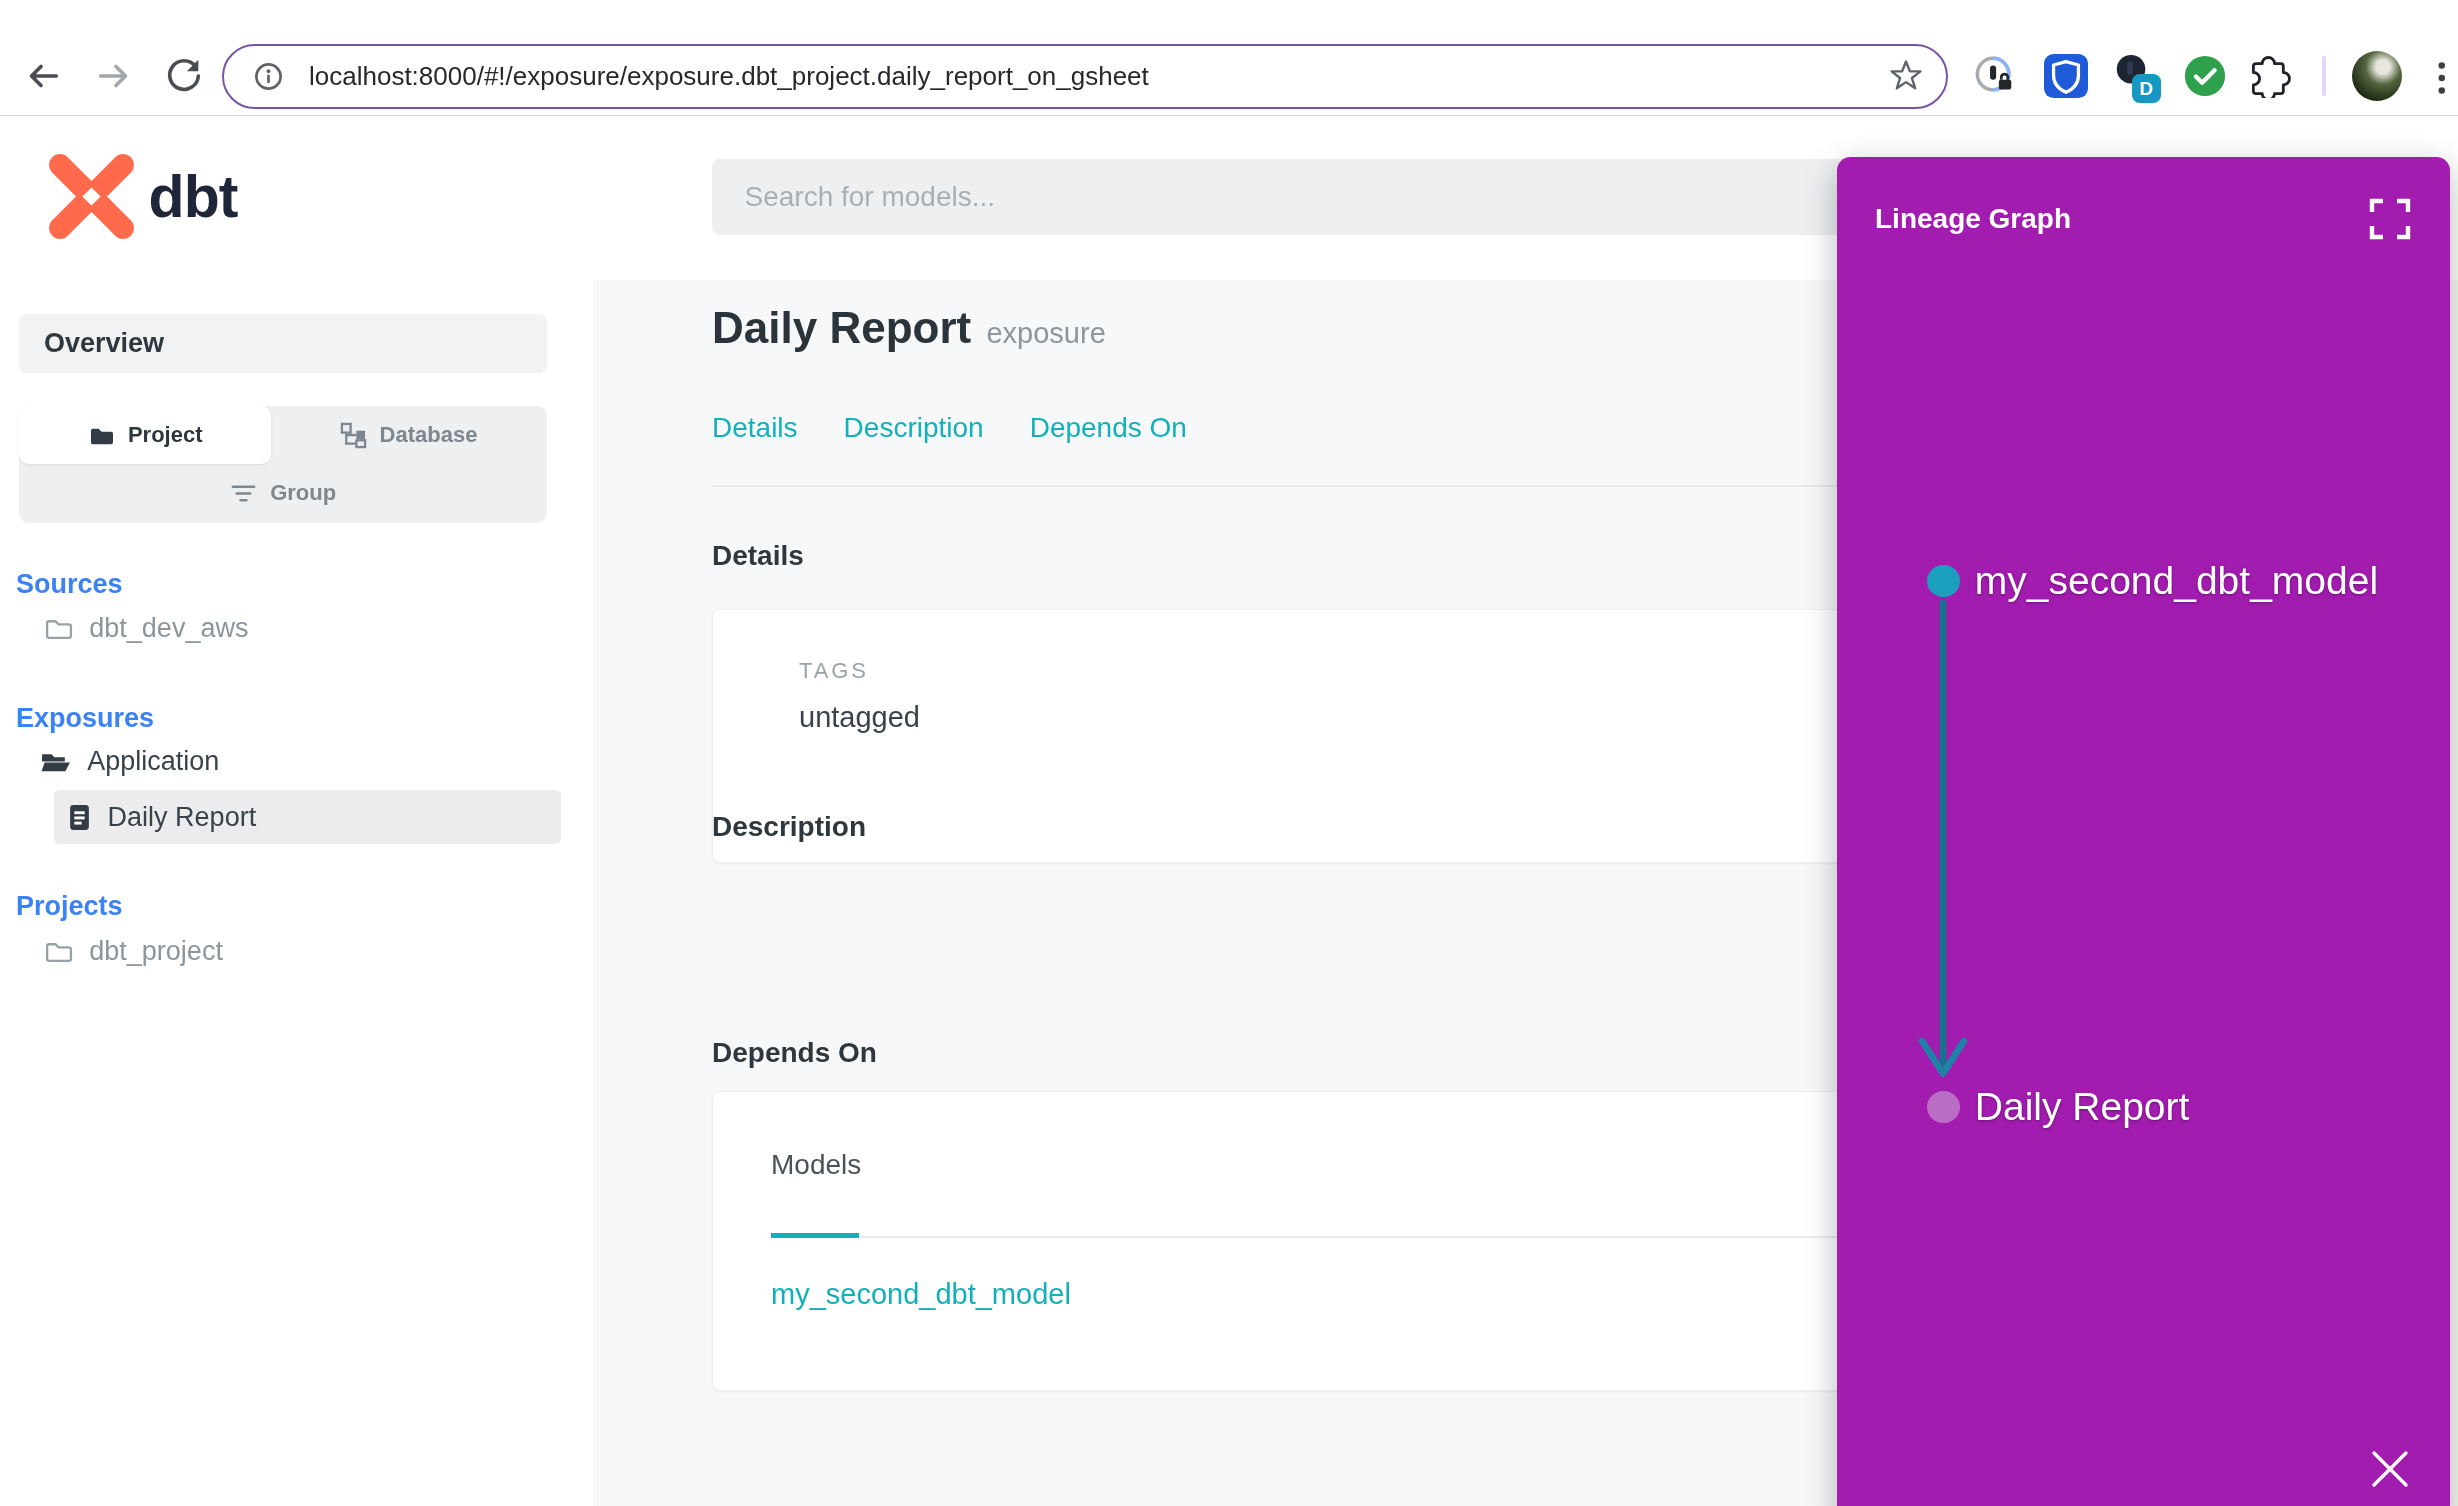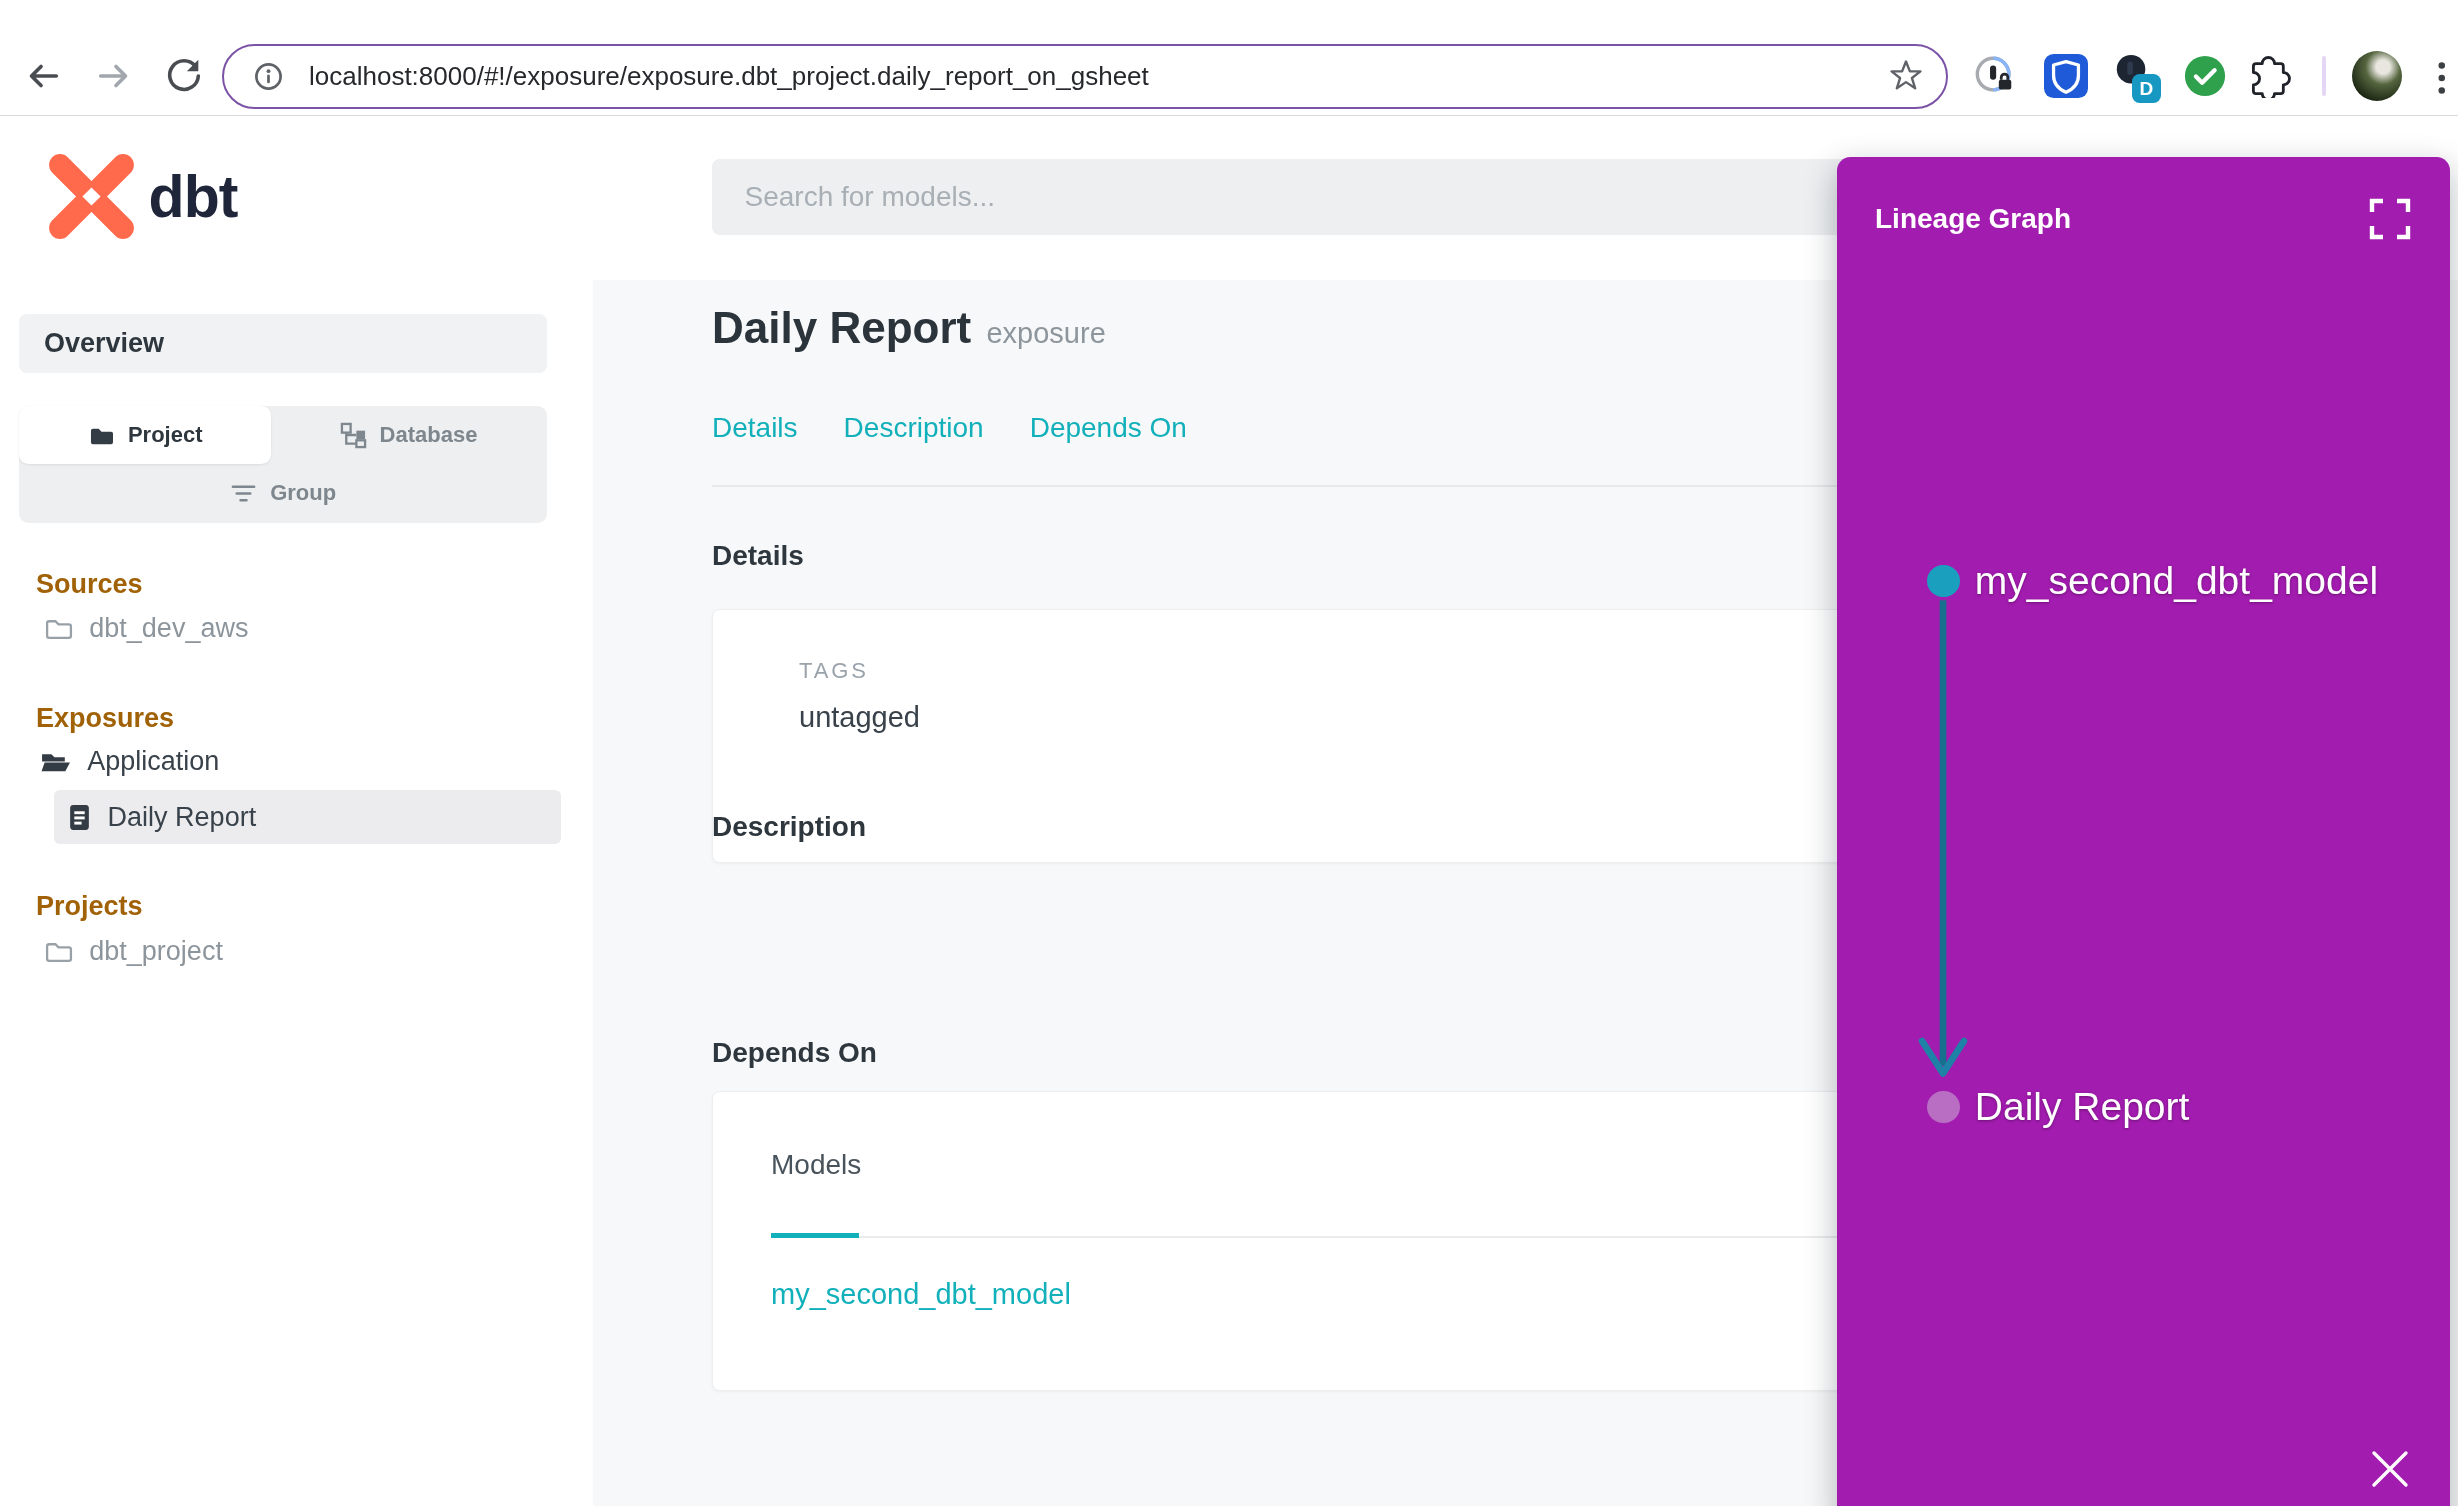--- a/index.html
+++ b/index.html
@@ -31,21 +31,21 @@
 
   
   .sidebar { position:absolute; left:0; top:243px; width:593px; height:1264px; background:#fff; z-index:5; }
   .overview { position:absolute; left:19px; top:34px; width:528px; height:59px; background:#f0f2f4; border-radius:7.6px; display:flex; align-items:center; padding-left:25px; font-size:27px; font-weight:700; color:#2f373e; cursor:pointer; }
   .tabgroup { position:absolute; left:19px; top:126px; width:528px; height:117px; background:#edeff1; border-radius:9.6px; }
   .vtab { position:absolute; display:flex; align-items:center; justify-content:center; gap:13.4px; font-size:22px; font-weight:700; color:#7e878e; cursor:pointer; }
   .vtab.active { background:#fff; border-radius:9.6px; color:#2f373e; box-shadow:0 1px 2.9px rgba(0,0,0,.08); }
   .vtab-project { left:0; top:0; width:252px; height:58px; }
   .vtab-db { left:252px; top:0; width:275px; height:58px;gap:13px; }
   .vtab-grp { left:0; top:58px; width:528px; height:58px; }
-  .side-h { position:absolute; left:36px; font-size:27px; font-weight:700; color:#a16207; }
+  .side-h { position:absolute; left:16px; font-size:27px; font-weight:700; color:#3b82f6; }
   .side-item { position:absolute; display:flex; align-items:center; gap:16.3px; font-size:27px; cursor:pointer; }
   .side-item.dim { color:#8d959c; }
   .side-item.dark { color:#39424a; }
   .selrow { position:absolute; left:54px; top:510px; width:507px; height:54px; background:#ececee; border-radius:5.7px; display:flex; align-items:center; gap:16.3px; padding-left:14.3px; font-size:27px; color:#39424a; cursor:pointer; }
 
   
   .content { position:absolute; left:593px; top:243px; width:1866px; height:1264px; background:#f7f8f9; z-index:1; }
   .pagetitle { position:absolute; left:119px; top:23px; display:flex; align-items:baseline; }
   .pagetitle .t { font-size:44px; font-weight:700; color:#2b333b; }
   .pagetitle .s { font-size:29px; color:#8d969d; margin-left:15.3px; }

